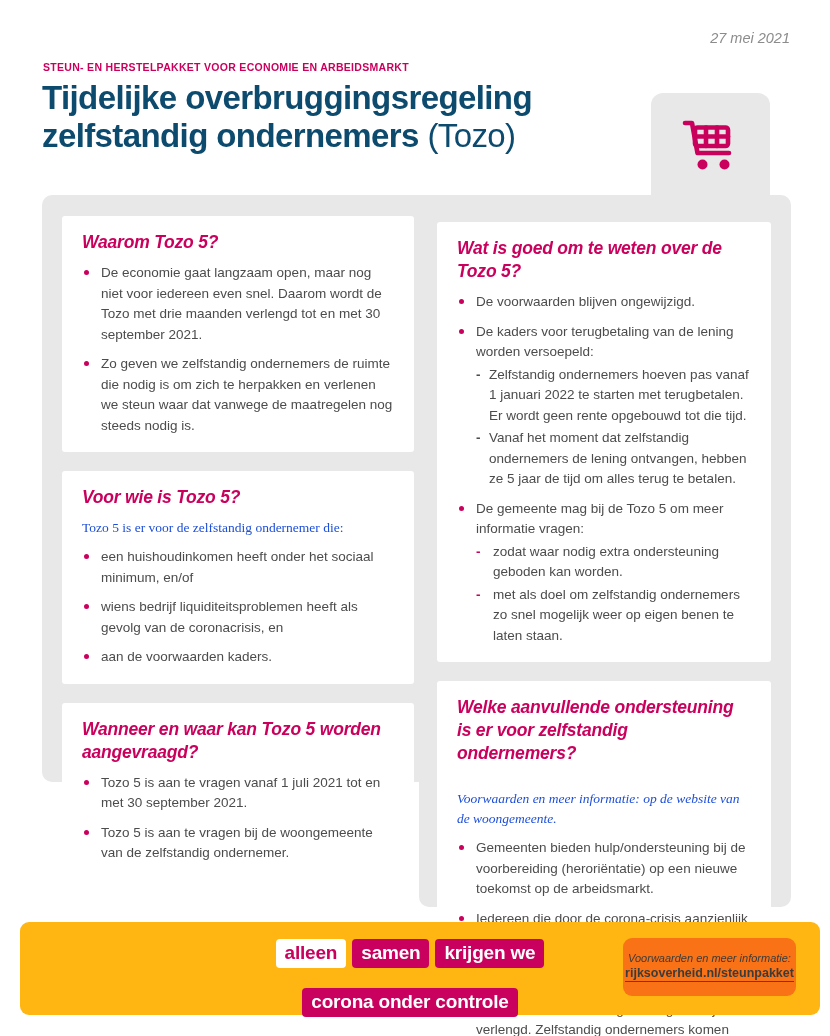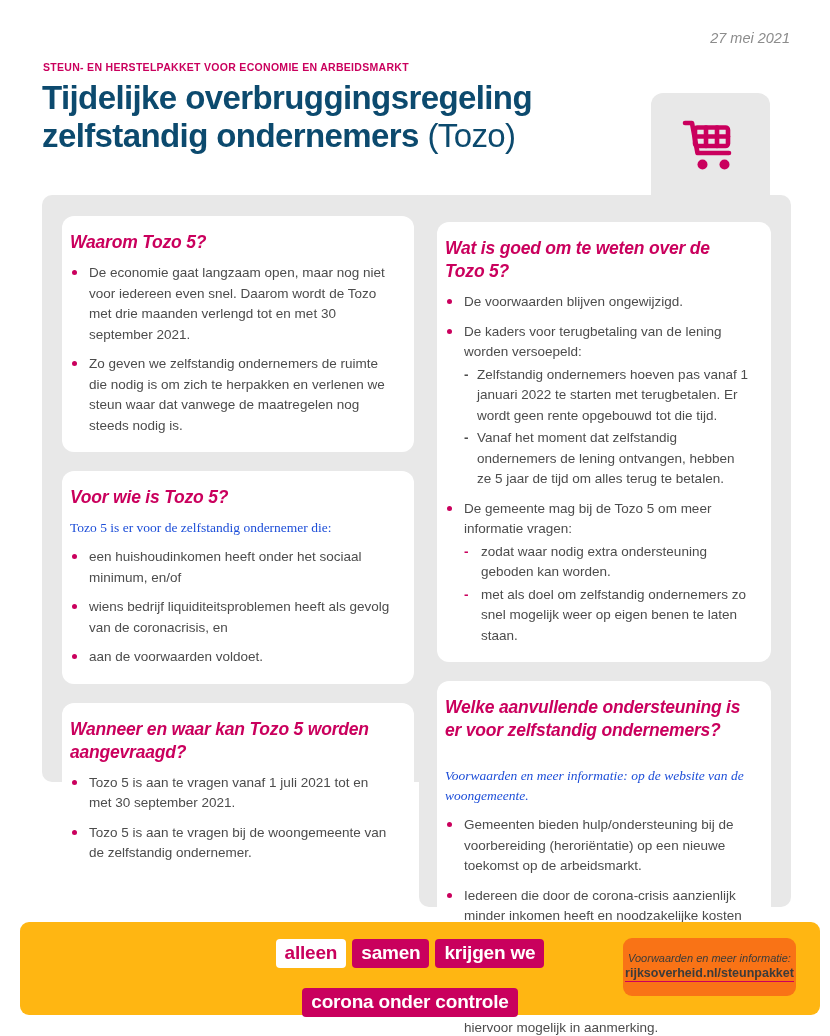--- a/index.html
+++ b/index.html
@@ -34,22 +34,22 @@
     border-radius: 12px 12px 0 0;
   }
   .cart-tile svg { position: absolute; left: 29px; top: 23px; }
   .panel { position: absolute; background: #e8e8e8; border-radius: 10px; }
   .panel-left  { left: 42px;  top: 195px; width: 396px; height: 587px; }
   .panel-right { left: 419px; top: 195px; width: 372px; height: 712px; }
   .col { position: absolute; display: flex; flex-direction: column; gap: 19px; }
   .col-left  { left: 62px;  top: 216px; width: 352px; }
   .col-right { left: 437px; top: 222px; width: 334px; }
   .card {
-    background: #ffffff; border-radius: 12px;
-    padding: 13px 20px 16px 8px;
+    background: #ffffff; border-radius: 3px;
+    padding: 13px 20px 16px 20px;
   }
   .card h2 {
     font-style: italic; font-weight: 700;
     font-size: 17.5px; line-height: 23px;
     color: #ca005d; margin: 2px 0 9px 0;
     letter-spacing: -0.2px;
   }
   .card .intro {
     font-size: 13.5px; line-height: 20px; color: #1d4ed8;
     margin: 0 0 9px 0;
@@ -140,21 +140,21 @@
           <li class="bullet"><span class="dot"></span><span>De economie gaat langzaam open, maar nog niet voor iedereen even snel. Daarom wordt de Tozo met drie maanden verlengd tot en met 30 september 2021.</span></li>
           <li class="bullet"><span class="dot"></span><span>Zo geven we zelfstandig ondernemers de ruimte die nodig is om zich te herpakken en verlenen we steun waar dat vanwege de maatregelen nog steeds nodig is.</span></li>
         </ul>
       </div>
       <div class="card">
         <h2>Voor wie is Tozo 5?</h2>
         <p class="intro">Tozo 5 is er voor de zelfstandig ondernemer die:</p>
         <ul class="bullets">
           <li class="bullet"><span class="dot"></span><span>een huishoudinkomen heeft onder het sociaal minimum, en/of</span></li>
           <li class="bullet"><span class="dot"></span><span>wiens bedrijf liquiditeitsproblemen heeft als gevolg van de coronacrisis, en</span></li>
-          <li class="bullet"><span class="dot"></span><span>aan de voorwaarden voldoet.</span></li>
+          <li class="bullet"><span class="dot"></span><span>aan de voorwaarden kaders.</span></li>
         </ul>
       </div>
       <div class="card">
         <h2>Wanneer en waar kan Tozo 5 worden aangevraagd?</h2>
         <ul class="bullets">
           <li class="bullet"><span class="dot"></span><span>Tozo 5 is aan te vragen vanaf 1 juli 2021 tot en met 30 september 2021.</span></li>
           <li class="bullet"><span class="dot"></span><span>Tozo 5 is aan te vragen bij de woongemeente van de zelfstandig ondernemer.</span></li>
         </ul>
       </div>
     </div>

